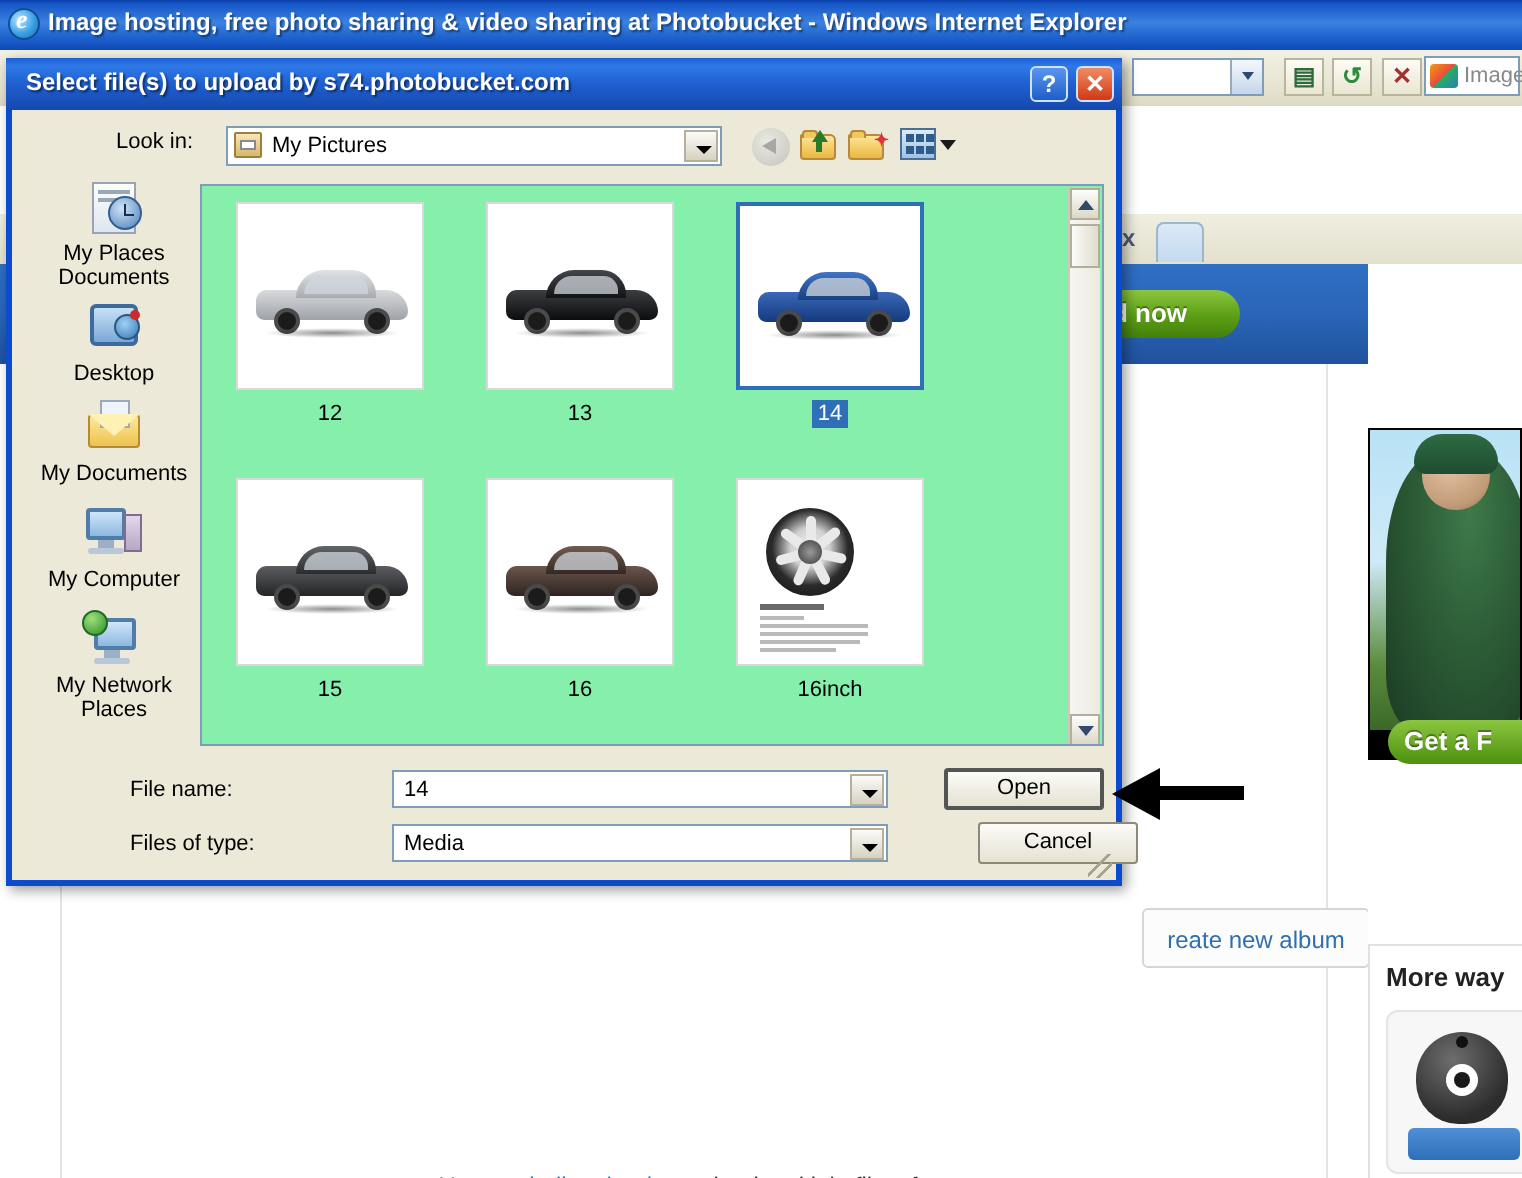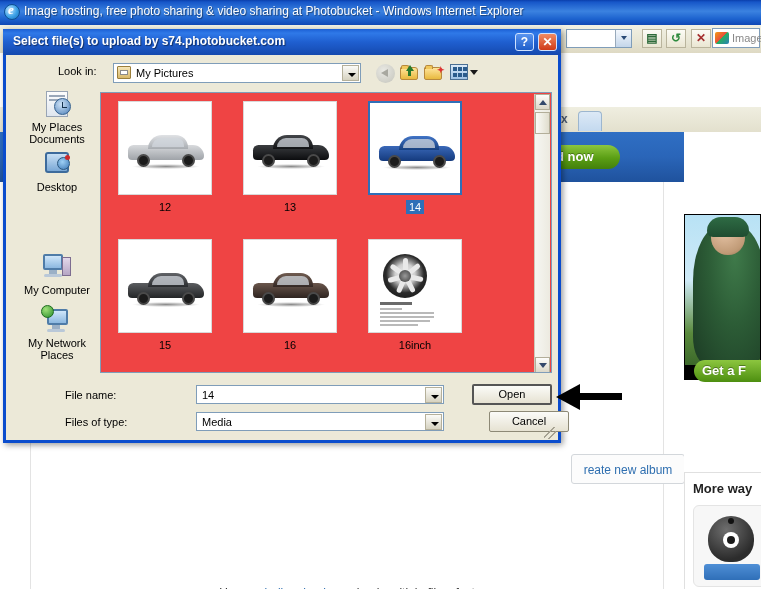--- a/index.html
+++ b/index.html
@@ -13,21 +13,21 @@
   #root { position: relative; width: 761px; height: 589px; overflow: hidden; }
 
   
   .ie-titlebar {
     position: absolute; left: 0; top: 0; width: 761px; height: 25px;
     background: linear-gradient(to bottom, #0b3fab 0%, #1656c8 8%, #3b82e0 45%, #1d63cf 75%, #1048b5 100%);
     color: #ffffff;
   }
   .ie-title-text {
     position: absolute; left: 24px; top: 4px;
-    font-size: 12px; font-weight: normal; color: #fdfdfd;
+    font-size: 12px; font-weight: bold; color: #fdfdfd;
     white-space: nowrap; text-shadow: 1px 1px 1px rgba(0,0,0,.45);
   }
   .ie-logo {
     position: absolute; left: 4px; top: 4px; width: 16px; height: 16px;
     border-radius: 50%;
     background: radial-gradient(circle at 35% 35%, #bfe4ff 0%, #3aa0e6 55%, #1a6ab5 100%);
     border: 1px solid #0d4f92; box-sizing: border-box;
   }
   .ie-logo:after {
     content: "e"; position: absolute; left: 3px; top: -3px;
@@ -320,21 +320,21 @@
   .place {
     position: absolute; left: 0; width: 88px; text-align: center;
     font-size: 11px; color: #000; line-height: 12px;
   }
   .place-ico {
     position: relative; margin: 0 auto 2px; width: 32px; height: 30px;
   }
 
   .files-pane {
     position: absolute; left: 100px; top: 92px; width: 452px; height: 281px;
-    background: #ef4444; border: 1px solid #7f9db9; box-sizing: border-box;
+    background: #86efac; border: 1px solid #7f9db9; box-sizing: border-box;
     overflow: hidden;
   }
   .thumb-cell { position: absolute; width: 96px; }
   .thumb-frame {
     position: relative; width: 94px; height: 94px; margin: 0 auto;
     border: 1px solid #d9d9d9; background: #fff; box-sizing: border-box;
     overflow: hidden;
   }
   .thumb-cell.sel .thumb-frame { border: 2px solid #2f6fb8; }
   .thumb-label {
@@ -542,20 +542,28 @@
 
       <div class="place" style="top:60px;">
         <div class="place-ico">
           <div style="position:absolute;left:4px;top:3px;width:24px;height:21px;background:linear-gradient(to bottom,#c8e0f5,#7aa8d6);border:2px solid #3d6b9c;border-radius:3px;box-sizing:border-box;"></div>
           <div style="position:absolute;left:16px;top:8px;width:13px;height:13px;border-radius:50%;background:radial-gradient(circle at 40% 35%,#9ed0f5,#3b77b5);border:1px solid #2a577f;box-sizing:border-box;"></div>
           <div style="position:absolute;left:24px;top:6px;width:5px;height:5px;border-radius:50%;background:#cc2b2b;"></div>
         </div>
         <div>Desktop</div>
       </div>
 
+      <div class="place" style="top:110px;">
+        <div class="place-ico">
+          <div style="position:absolute;left:3px;top:8px;width:26px;height:17px;background:linear-gradient(to bottom,#ffe79a,#edc350);border:1px solid #b38b33;border-radius:2px;box-sizing:border-box;"></div>
+          <div style="position:absolute;left:9px;top:1px;width:15px;height:14px;background:#eef4fb;border:1px solid #9ab;box-sizing:border-box;"></div>
+          <div style="position:absolute;left:3px;top:8px;width:0;height:0;border-left:13px solid transparent;border-right:13px solid transparent;border-top:11px solid #fff0b4;"></div>
+        </div>
+        <div>My Documents</div>
+      </div>
 
       <div class="place" style="top:216px;">
         <div class="place-ico">
           <div style="position:absolute;left:6px;top:4px;width:21px;height:16px;background:linear-gradient(to bottom,#cfe6fa,#8cb8e0);border:2px solid #4f7ca8;border-radius:2px;box-sizing:border-box;"></div>
           <div style="position:absolute;left:11px;top:20px;width:8px;height:4px;background:#9bb0c6;"></div>
           <div style="position:absolute;left:6px;top:24px;width:18px;height:3px;background:#b9c8d8;border-radius:2px;"></div>
           <div style="position:absolute;left:0px;top:0px;width:13px;height:13px;border-radius:50%;background:radial-gradient(circle at 35% 30%,#9fe07a,#2b8f2b);border:1px solid #1d6b1d;box-sizing:border-box;"></div>
         </div>
         <div>My Network</div>
         <div>Places</div>

